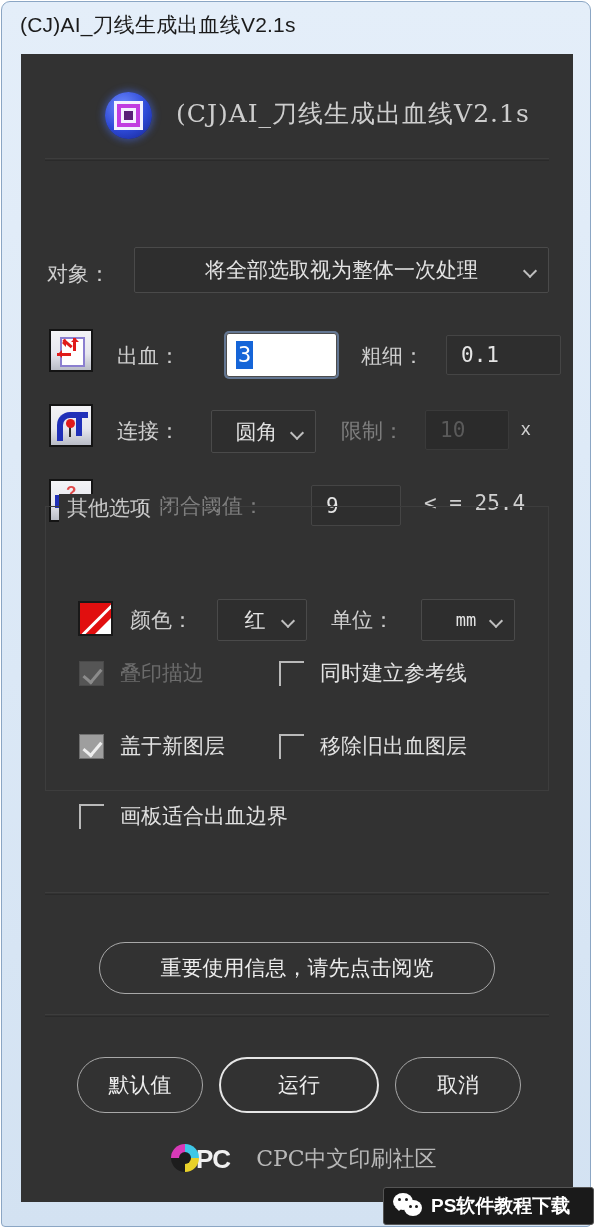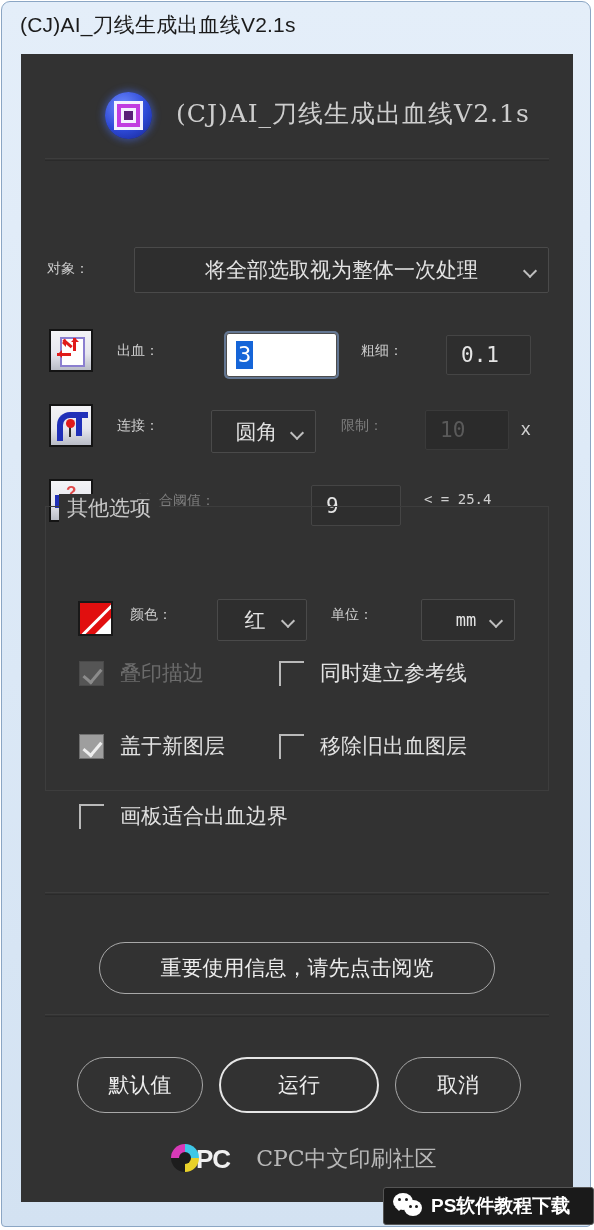--- a/index.html
+++ b/index.html
@@ -45,21 +45,21 @@
   #appicon .sq3{position:absolute;left:16px;top:16px;width:15px;height:15px;background:#f5f0ff;}
   #appicon .sq4{position:absolute;left:19px;top:19px;width:9px;height:9px;background:#5a1f77;}
   #hdrtitle{
     position:absolute;left:155px;top:43px;
     font-family:"DejaVu Serif","Liberation Serif",serif;
     font-size:25px;color:#cdcdcd;white-space:nowrap;letter-spacing:1px;
   }
   .hsep{position:absolute;left:24px;width:504px;height:1px;background:#3d3d3d;}
   .hsep.b{background:#2a2a2a;}
   
-  .lbl{font-size:14px;color:#cfcfcf;white-space:nowrap;}
+  .lbl{font-size:21px;color:#cfcfcf;white-space:nowrap;}
   .lbl.dim{color:#7e7e7e;}
   .mono{font-family:"DejaVu Sans Mono","Liberation Mono",monospace;}
   
   .combo{
     position:absolute;background:#2e2e2e;border:1px solid #4a4a4a;
     border-radius:2px;box-sizing:border-box;
     display:flex;align-items:center;justify-content:center;
   }
   .combo .cv{font-size:21px;color:#e3e3e3;white-space:nowrap;}
   .combo .cv.mm{font-family:"DejaVu Sans Mono","Liberation Mono",monospace;font-size:17px;}
@@ -234,21 +234,21 @@
       <div class="a a2"></div>
         <div class="t2"></div>
       <div class="a a3"></div>
         <div class="t3"></div>
     </div>
     <div class="lbl" style="position:absolute;left:96px;top:288px">出血：</div>
     <div id="bleedfield">
       <span class="sel">3</span>
     </div>
     <div class="lbl" style="position:absolute;left:340px;top:288px">粗细：</div>
-    <div class="numfld" style="left:425px;top:281px;width:85px;height:40px">
+    <div class="numfld" style="left:425px;top:281px;width:115px;height:40px">
       <span>0.1</span>
     </div>
 
     <div class="micon ic2" style="left:28px;top:350px">
       <div class="bg"></div>
         <div class="cb"></div>
         <div class="vb"></div>
         <div class="st"></div>
         <div class="dot"></div>
     </div>

